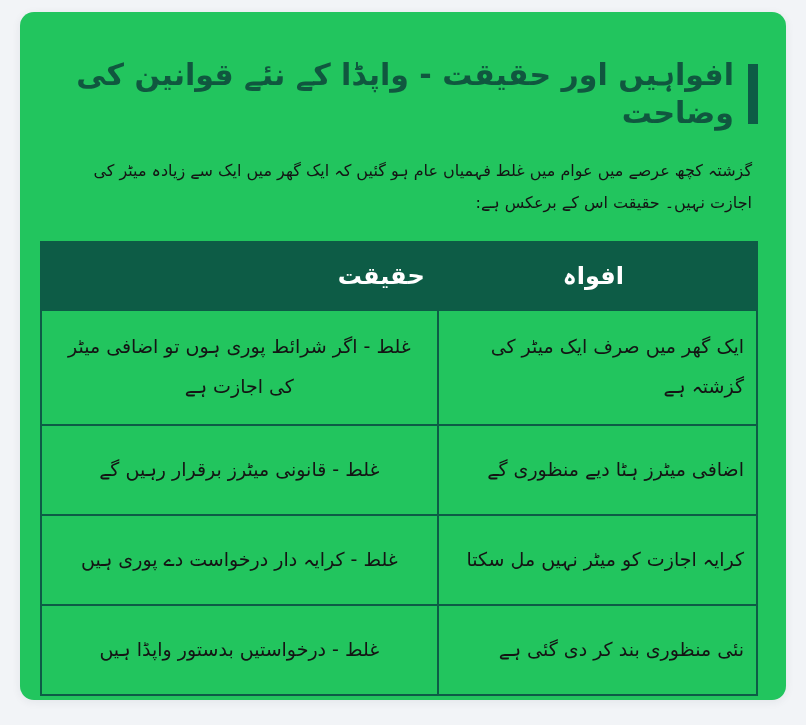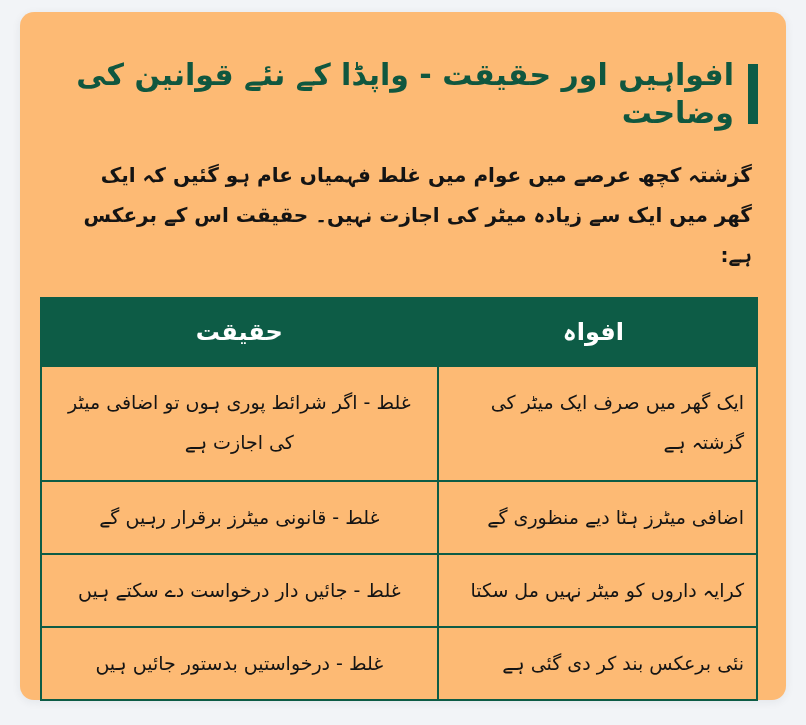--- a/index.html
+++ b/index.html
@@ -6,21 +6,21 @@
   html, body {
     width: 806px; height: 725px;
     background: #f2f4f7;
     font-family: "DejaVu Sans", sans-serif;
     overflow: hidden;
   }
   .card {
     position: absolute;
     left: 20px; top: 12px;
     width: 766px; height: 688px;
-    background: #fdba74;
+    background: #22c55e;
     border-radius: 14px;
     box-shadow: 0 2px 10px rgba(30,40,60,0.07);
     padding: 44px 28px 0 22px;
     direction: rtl;
   }
   .title-row {
     display: flex;
     flex-direction: row; 
     align-items: center;
     gap: 14px;
@@ -34,52 +34,51 @@
     flex: 0 0 auto;
   }
   h1.title {
     font-size: 30px;
     font-weight: bold;
     color: #10573f;
     line-height: 1.25;
     letter-spacing: 0;
   }
   p.intro {
-    font-size: 20px;
+    font-size: 16px;
     color: #141414;
     line-height: 2.0;
     text-align: right;
     margin: 0 6px 22px 20px;
-    font-weight: bold;
   }
   table.rf-table {
     width: 718px;
     border-collapse: collapse;
     table-layout: fixed;
   }
   .rf-table th, .rf-table td {
     border: 2px solid #0d5c46;
   }
   .rf-table thead th {
     background: #0d5c46;
     color: #ffffff;
     font-size: 24px;
     font-weight: bold;
     height: 68px;
     padding: 8px 12px;
   }
   .rf-table th.col-rumor { width: 44.6%; text-align: center; padding-left: 4px; }
-  .rf-table th.col-fact  { width: 55.4%; text-align: center; }
+  .rf-table th.col-fact  { width: 55.4%; text-align: right; }
   .rf-table tbody td {
     font-size: 19px;
     color: #141414;
     line-height: 2.1;
     padding: 10px 12px;
     vertical-align: middle;
-    height: 73px;
+    height: 90px;
   }
   .rf-table tbody tr:first-child td { height: 115px; vertical-align: top; padding-top: 16px; }
   .rf-table td.cell-rumor { text-align: right; }
   .rf-table td.cell-fact  { text-align: center; padding-right: 20px; padding-left: 20px; }
 </style>
 </head>
 <body>
 
 <div class="card">
 
@@ -100,23 +99,23 @@
     <tbody>
         <tr>
           <td class="cell-rumor">ایک گھر میں صرف ایک میٹر کی گزشتہ ہے</td>
           <td class="cell-fact">غلط - اگر شرائط پوری ہوں تو اضافی میٹر کی اجازت ہے</td>
         </tr>
         <tr>
           <td class="cell-rumor">اضافی میٹرز ہٹا دیے منظوری گے</td>
           <td class="cell-fact">غلط - قانونی میٹرز برقرار رہیں گے</td>
         </tr>
         <tr>
-          <td class="cell-rumor">کرایہ داروں کو میٹر نہیں مل سکتا</td>
-          <td class="cell-fact">غلط - جائیں دار درخواست دے سکتے ہیں</td>
+          <td class="cell-rumor">کرایہ اجازت کو میٹر نہیں مل سکتا</td>
+          <td class="cell-fact">غلط - کرایہ دار درخواست دے پوری ہیں</td>
         </tr>
         <tr>
-          <td class="cell-rumor">نئی برعکس بند کر دی گئی ہے</td>
-          <td class="cell-fact">غلط - درخواستیں بدستور جائیں ہیں</td>
+          <td class="cell-rumor">نئی منظوری بند کر دی گئی ہے</td>
+          <td class="cell-fact">غلط - درخواستیں بدستور واپڈا ہیں</td>
         </tr>
       </tbody>
   </table>
 
 </div>
 
 </body></html>

